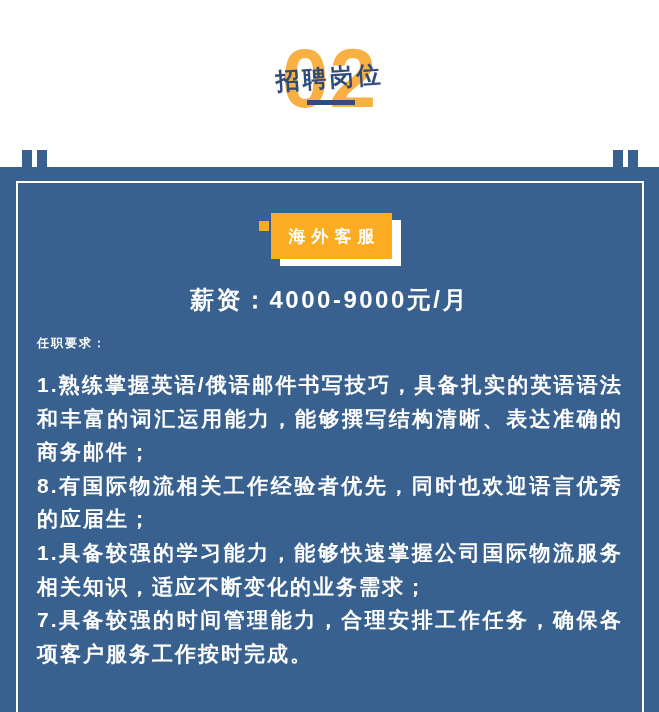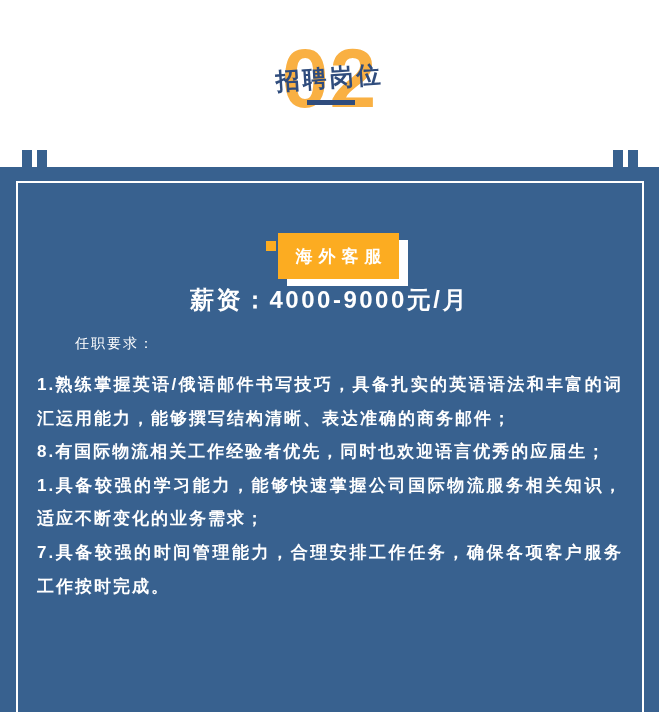--- a/index.html
+++ b/index.html
@@ -54,21 +54,21 @@
     overflow: hidden;
     color: #ffffff;
   }
   .inner-frame {
     position: absolute; left: 16px; right: 15px; top: 14px; bottom: -6px;
     border: 2px solid #ffffff;
     pointer-events: none;
   }
 
   
-  .badge-wrap { position: absolute; left: 278px; top: 46px; width: 109px; height: 46px; margin-top: 20px; }
+  .badge-wrap { position: absolute; left: 271px; top: 46px; width: 109px; height: 46px; }
   .badge-shadow {
     position: absolute; left: 9px; top: 7px;
     width: 121px; height: 46px;
     background: #ffffff;
   }
   .badge-square {
     position: absolute; left: -12px; top: 8px;
     width: 10px; height: 10px;
     background: #FCAC21;
   }
@@ -86,31 +86,30 @@
   .salary {
     position: absolute; top: 117px; left: 0; right: 0;
     text-align: center;
     font-size: 24px; font-weight: bold;
     letter-spacing: 2.5px;
   }
 
   
   .req-heading {
     position: absolute; top: 168px; left: 37px;
-    font-size: 14px; font-weight: normal;
+    font-size: 12px; font-weight: bold;
     letter-spacing: 2px;
-    margin-left: 38px;
   }
   .req-list {
     position: absolute; top: 201px; left: 37px;
     width: 586px;
   }
   .req-list p {
     margin: 0;
-    font-size: 17px; font-weight: bold;
+    font-size: 21px; font-weight: bold;
     line-height: 33.6px;
     letter-spacing: 2px;
     text-align: justify;
   }
 </style>
 </head>
 <body>
 
 <div class="header">
   <div class="big-number">02</div>

